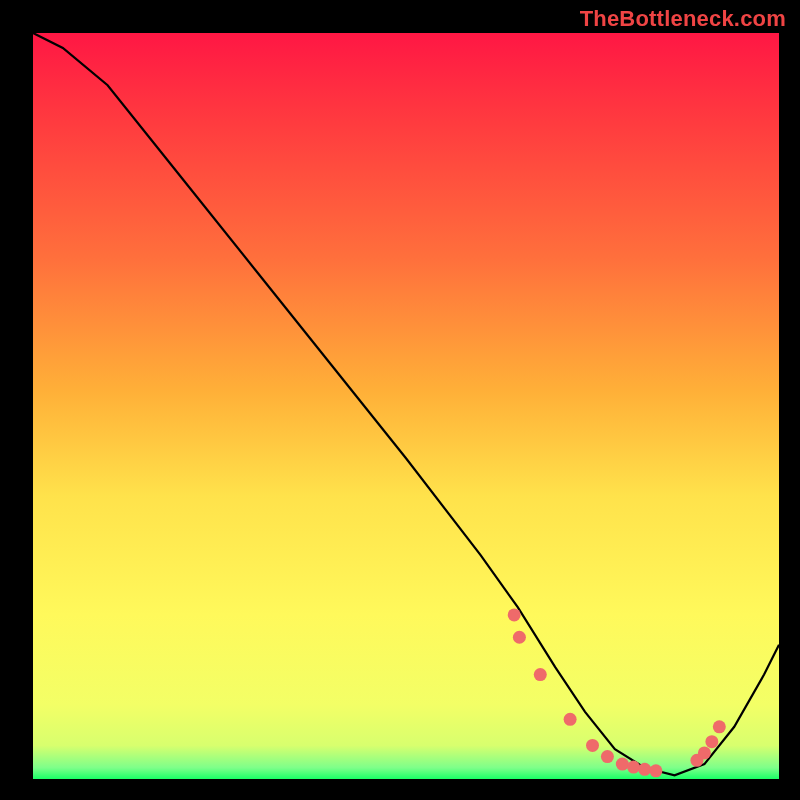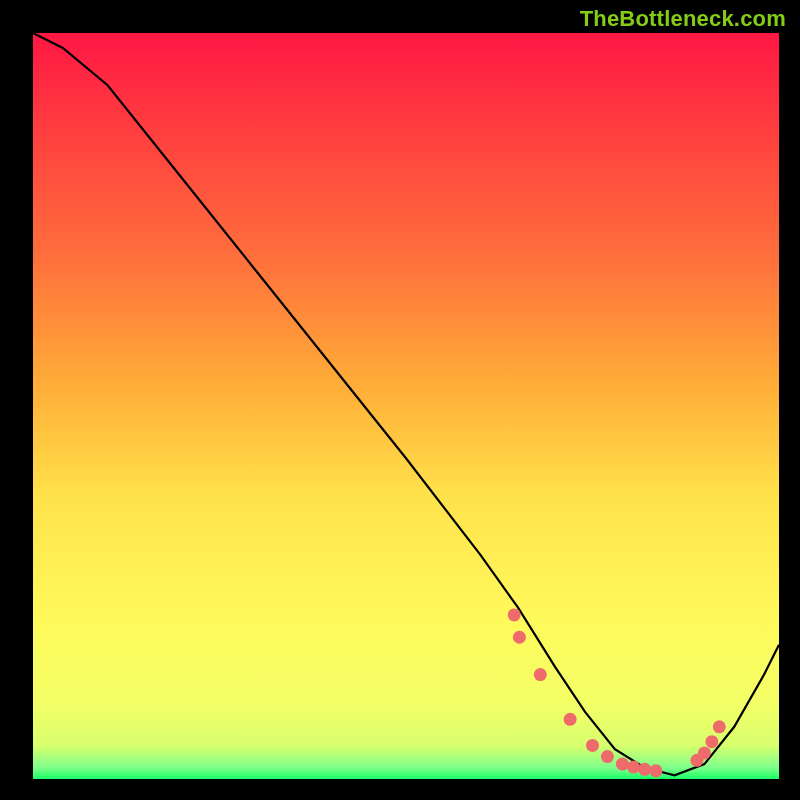--- a/index.html
+++ b/index.html
@@ -14,21 +14,21 @@
   .frame {
     position: relative;
     width: 800px;
     height: 800px;
     background: #000;
   }
   .attribution {
     position: absolute;
     top: 6px;
     right: 14px;
-    color: #84cc16;
+    color: #ef4444;
     font-size: 22px;
     font-weight: 600;
     letter-spacing: 0.2px;
   }
   svg {
     position: absolute;
     top: 0;
     left: 0;
   }
 </style>

